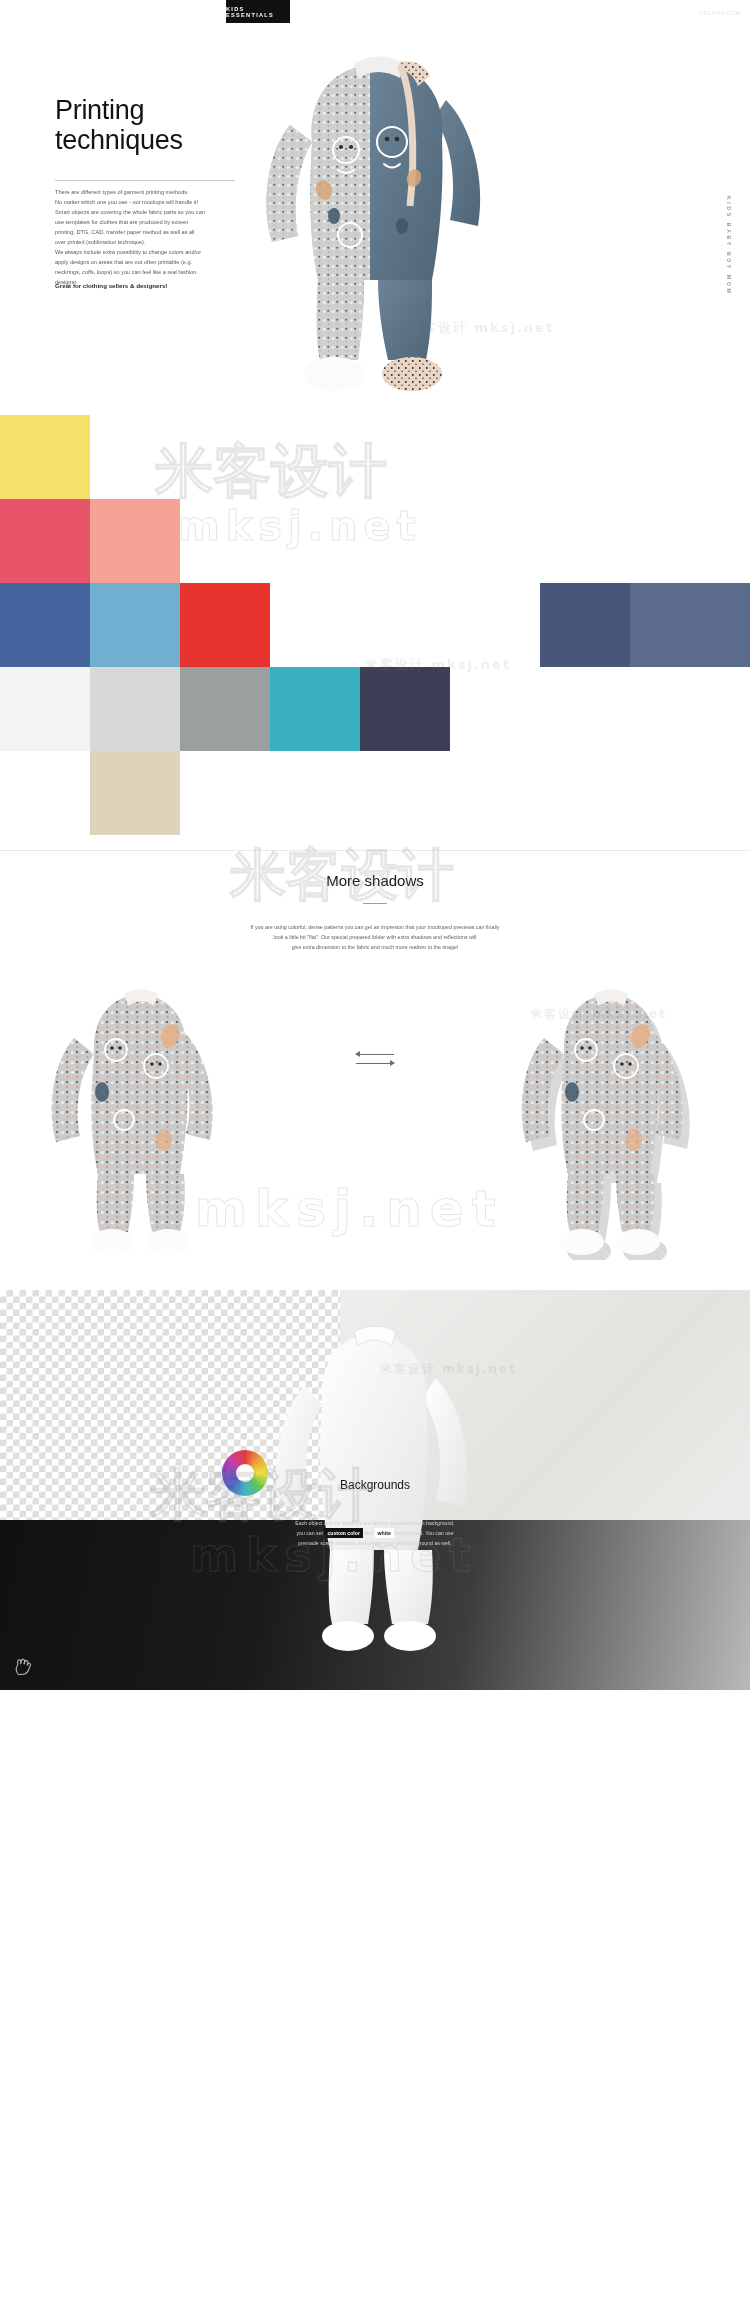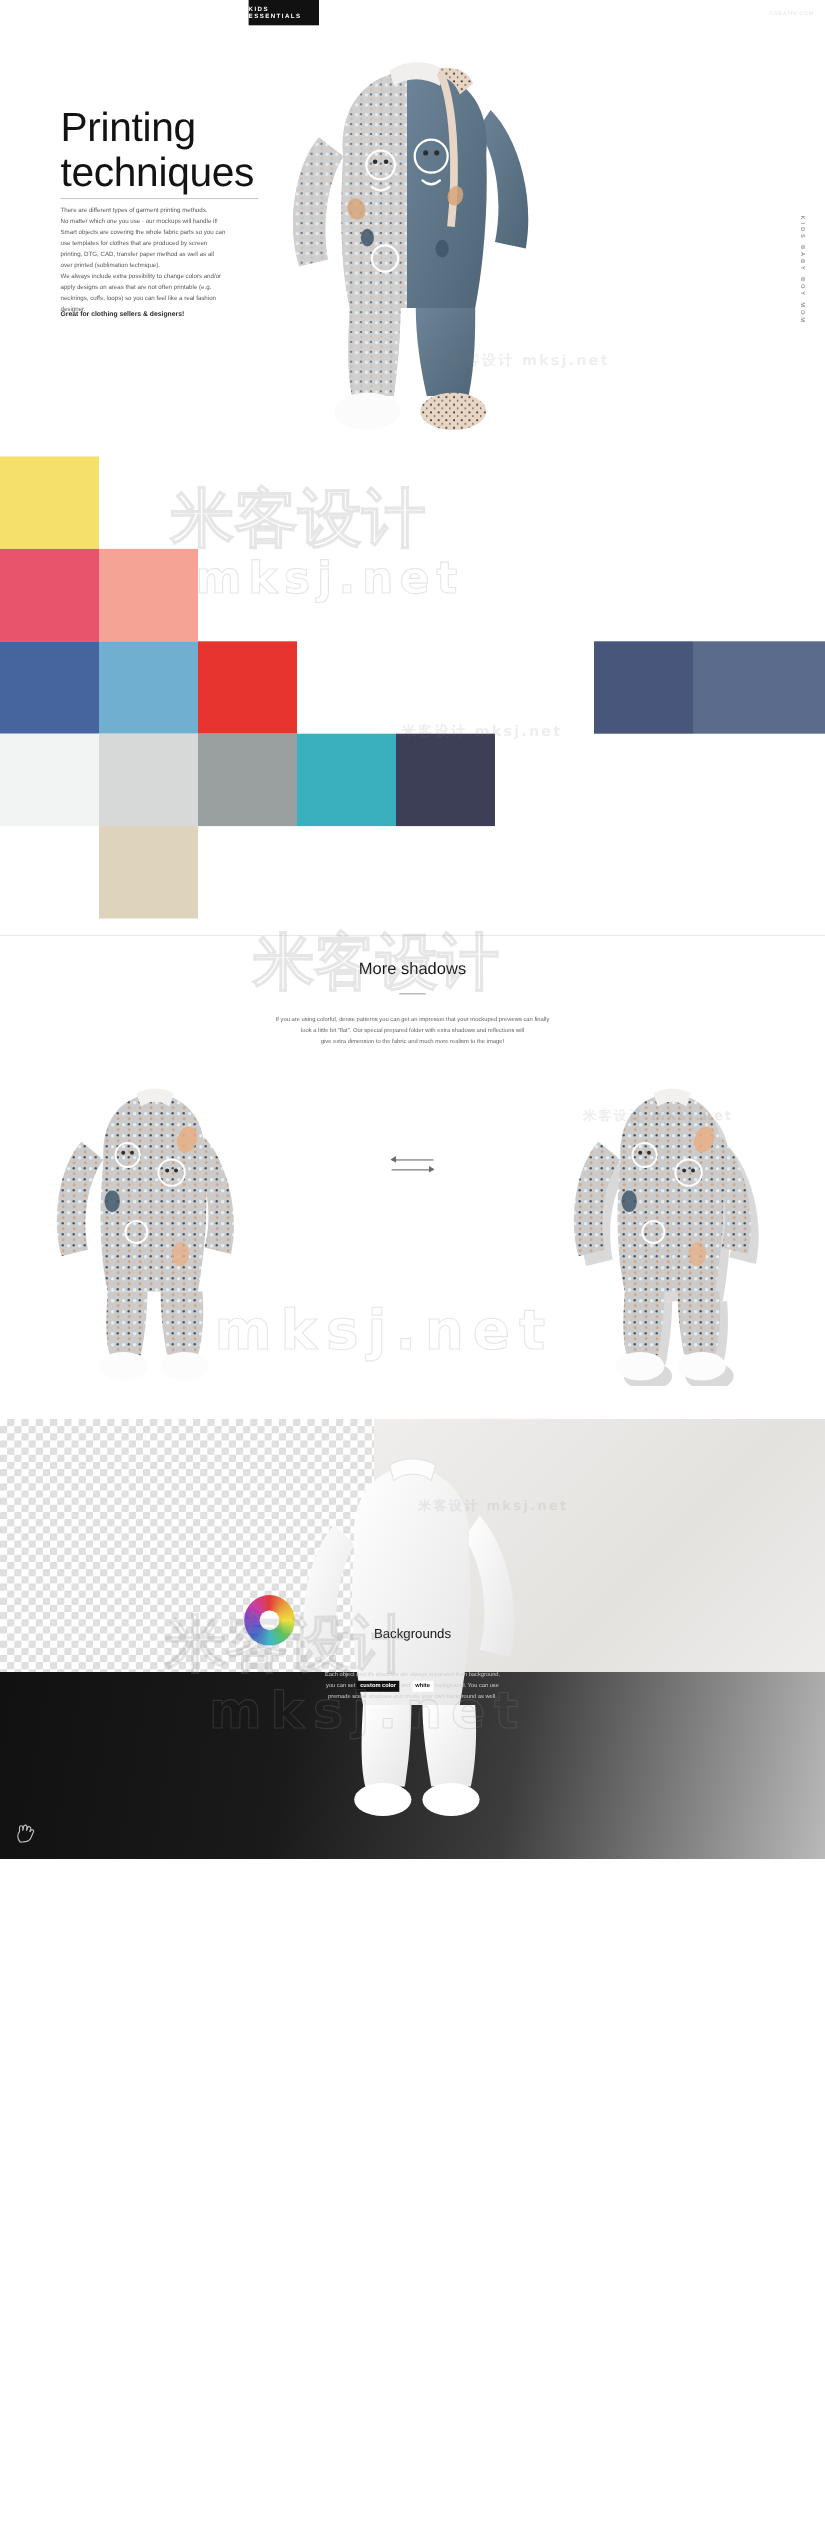--- a/index.html
+++ b/index.html
@@ -29,21 +29,21 @@
     background:#111; color:#fff; font-size:5.6px; letter-spacing:1.3px;
     font-weight:700; display:flex; align-items:center; justify-content:center;
     font-family:"Liberation Sans", sans-serif;
   }
   #topright{
     position:absolute; right:10px; top:10px; font-size:5px; letter-spacing:.6px;
     color:#eceaea; font-weight:600;
   }
   #s1 h1{
     position:absolute; left:55px; top:95px; width:230px;
-    font-size:37px; line-height:1.12; font-weight:400; color:#131313;
+    font-size:27px; line-height:1.12; font-weight:400; color:#131313;
     letter-spacing:-.3px; font-family:"Liberation Sans", sans-serif;
   }
   #s1 .rule{ position:absolute; left:55px; top:180px; width:180px; height:1px; background:#c9c9c9; }
   #s1 .body{
     position:absolute; left:55px; top:188px; width:205px;
     font-size:5.6px; line-height:1.78; color:#5a5a5a;
   }
   #s1 .lead{
     position:absolute; left:55px; top:282px; width:205px;
     font-size:6.2px; font-weight:700; color:#2b2b2b;

